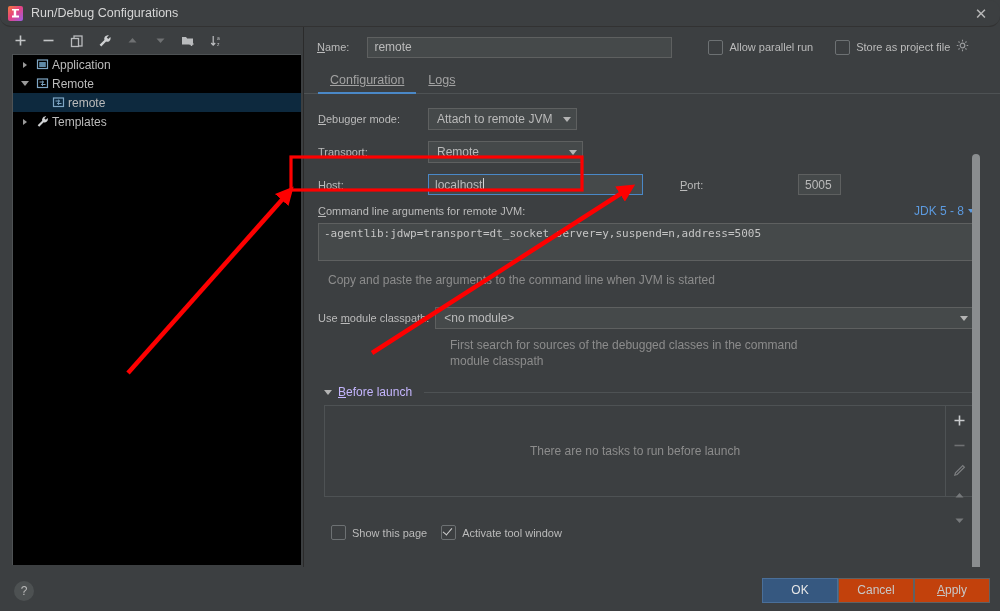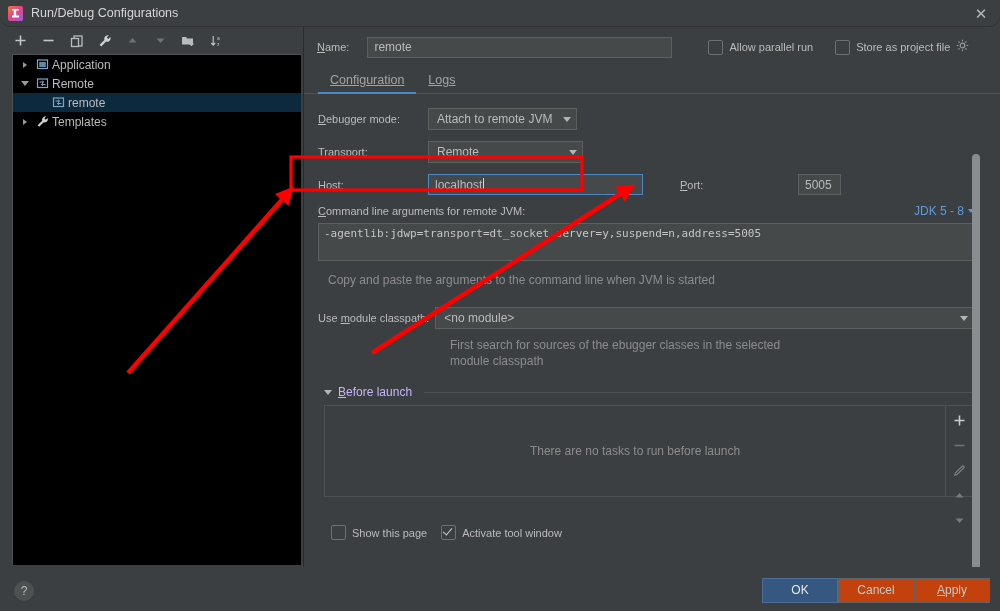--- a/index.html
+++ b/index.html
@@ -524,21 +524,21 @@
 
         <div class="mod-row">
           <div class="lbl">Use <span class="ul">m</span><span>odule classpath:</span></div>
           <div class="combo mod-combo">
             <span class="cval">&lt;no module&gt;</span>
             <span class="caret"></span>
           </div>
         </div>
 
         <div class="mod-hint">
-          <div>First search for sources of the ebugger classes in the selected</div>
+          <div>First search for sources of the debugged classes in the command</div>
           <div>module classpath</div>
         </div>
 
         <div class="bl-header">
           <div class="bl-caret"></div>
           <div class="bl-title"><span class="ul">B</span><span>efore launch</span></div>
           <div class="bl-line"></div>
         </div>
 
         <div class="bl-body">

